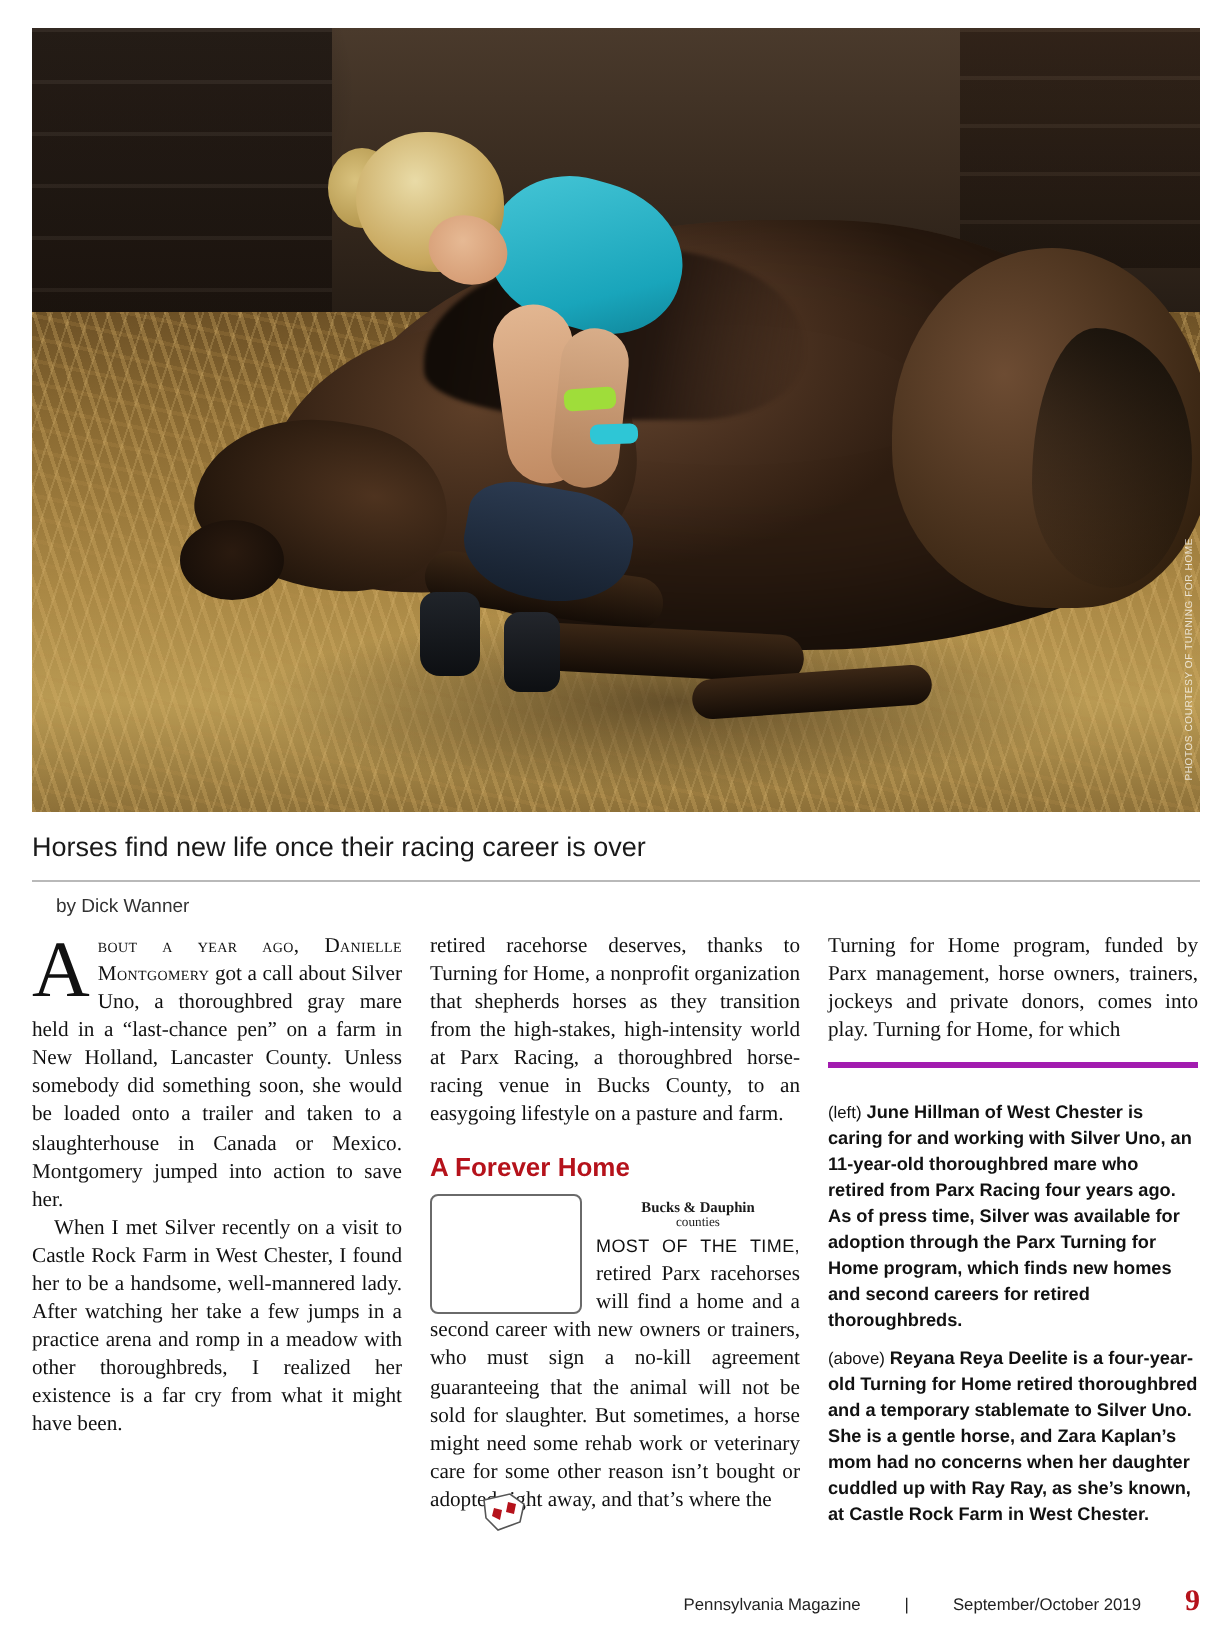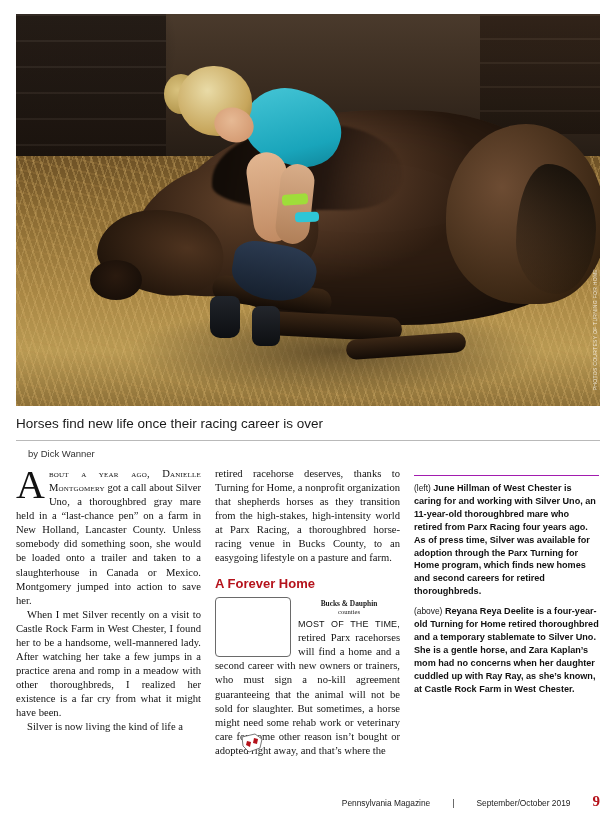--- a/index.html
+++ b/index.html
@@ -305,22 +305,22 @@
   .lead-caps {
     font-family: "Liberation Sans", sans-serif;
     font-size: 9px;
     font-weight: normal;
     letter-spacing: 0.2px;
   }
 
   
   .caption-box {
     margin-top: 8px;
-    border-top: 1px solid #a21caf;
-    padding-top: 6px;
+    border-top: 3px solid #a21caf;
+    padding-top: 16px;
     font-family: "Liberation Sans", sans-serif;
     font-weight: bold;
     font-size: 9.1px;
     line-height: 1.42;
     text-align: left;
     color: #111;
   }
   .caption-box p { text-indent: 0; margin: 0 0 7px 0; }
   .cap-lead {
     font-weight: normal;
@@ -421,21 +421,20 @@
 
   <div class="deck">Horses find new life once their racing career is over</div>
   <hr class="rule">
   <div class="byline">by Dick Wanner</div>
 
   <div class="cols">
 
     <div class="col">
       <p class="first"><span class="dropcap">A</span><span class="smallcaps">bout a year ago, Danielle Montgomery</span><span> got a call about Silver Uno, a thoroughbred gray mare held in a “last-chance pen” on a farm in New Holland, Lancaster County. Unless somebody did something soon, she would be loaded onto a trailer and taken to a slaughterhouse in Canada or Mexico. Montgomery jumped into action to save her.</span></p>
       <p>When I met Silver recently on a visit to Castle Rock Farm in West Chester, I found her to be a handsome, well-mannered lady. After watching her take a few jumps in a practice arena and romp in a meadow with other thoroughbreds, I realized her existence is a far cry from what it might have been.</p>
-      <p>Silver is now living the kind of life a</p>
     </div>
 
     <div class="col">
       <p class="first">retired racehorse deserves, thanks to Turning for Home, a nonprofit organization that shepherds horses as they transition from the high-stakes, high-intensity world at Parx Racing, a thoroughbred horse-racing venue in Bucks County, to an easygoing lifestyle on a pasture and farm.</p>
       <div class="subhead">A Forever Home</div>
       <p class="first">
         <span class="logo">
           </span>
         </p><div class="logo-text">Bucks &amp; Dauphin</div>
           <div class="logo-sub">counties</div>
@@ -443,20 +442,21 @@
             <path d="M1 4 L14 1 L21 6 L19 15 L8 19 L2 13 Z" fill="#ffffff" stroke="#555" stroke-width="0.8"></path>
             <path d="M13 5 L17 6 L16 11 L12 10 Z" fill="#b5121b"></path>
             <path d="M6 8 L10 9 L9 14 L5 12 Z" fill="#b5121b"></path>
           </svg>
         
         <span class="lead-caps">MOST OF THE TIME,</span><span> retired Parx racehorses will find a home and a second career with new owners or trainers, who must sign a no-kill agreement guaranteeing that the animal will not be sold for slaughter. But sometimes, a horse might need some rehab work or veterinary care for some other reason isn’t bought or adopted right away, and that’s where the</span>
       <p></p>
     </div>
 
     <div class="col">
+      <p class="first">Turning for Home program, funded by Parx management, horse owners, trainers, jockeys and private donors, comes into play. Turning for Home, for which</p>
       <div class="caption-box">
         <p><span class="cap-lead">(left)</span><span> June Hillman of West Chester is caring for and working with Silver Uno, an 11-year-old thoroughbred mare who retired from Parx Racing four years ago. As of press time, Silver was available for adoption through the Parx Turning for Home program, which finds new homes and second careers for retired thoroughbreds.</span></p>
         <p><span class="cap-lead">(above)</span><span> Reyana Reya Deelite is a four-year-old Turning for Home retired thoroughbred and a temporary stablemate to Silver Uno. She is a gentle horse, and Zara Kaplan’s mom had no concerns when her daughter cuddled up with Ray Ray, as she’s known, at Castle Rock Farm in West Chester.</span></p>
       </div>
     </div>
 
   </div>
 
   <div class="footer">
     <span class="footer-text">Pennsylvania Magazine</span>

